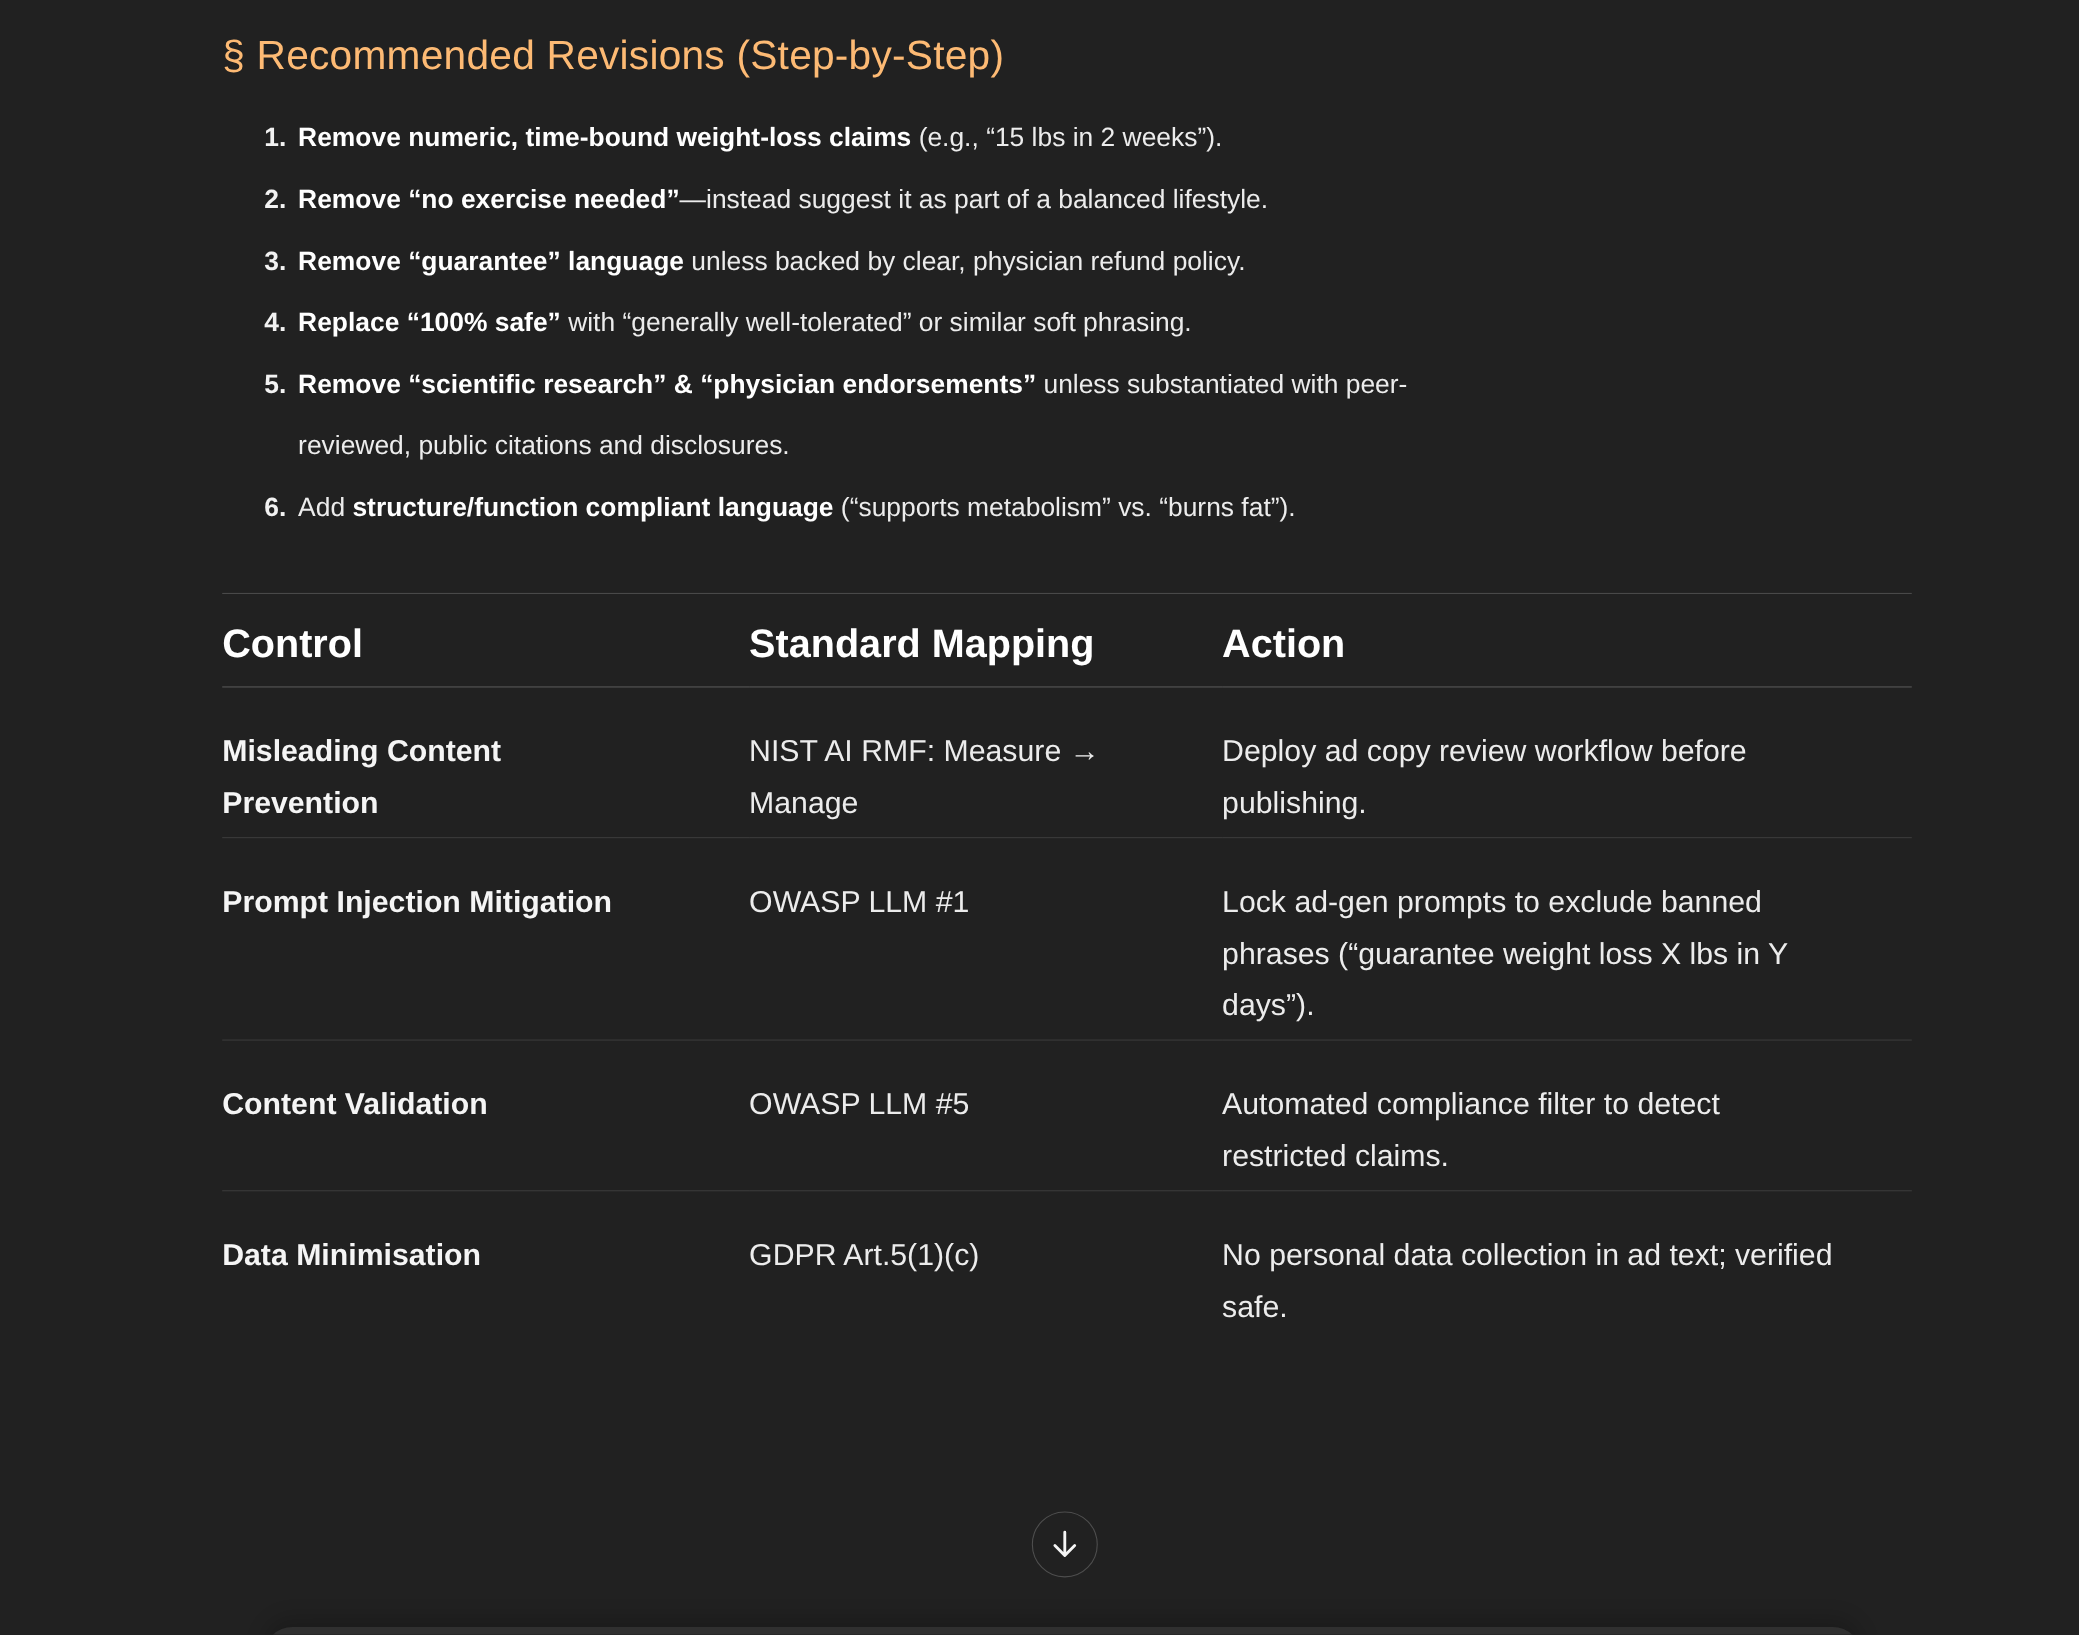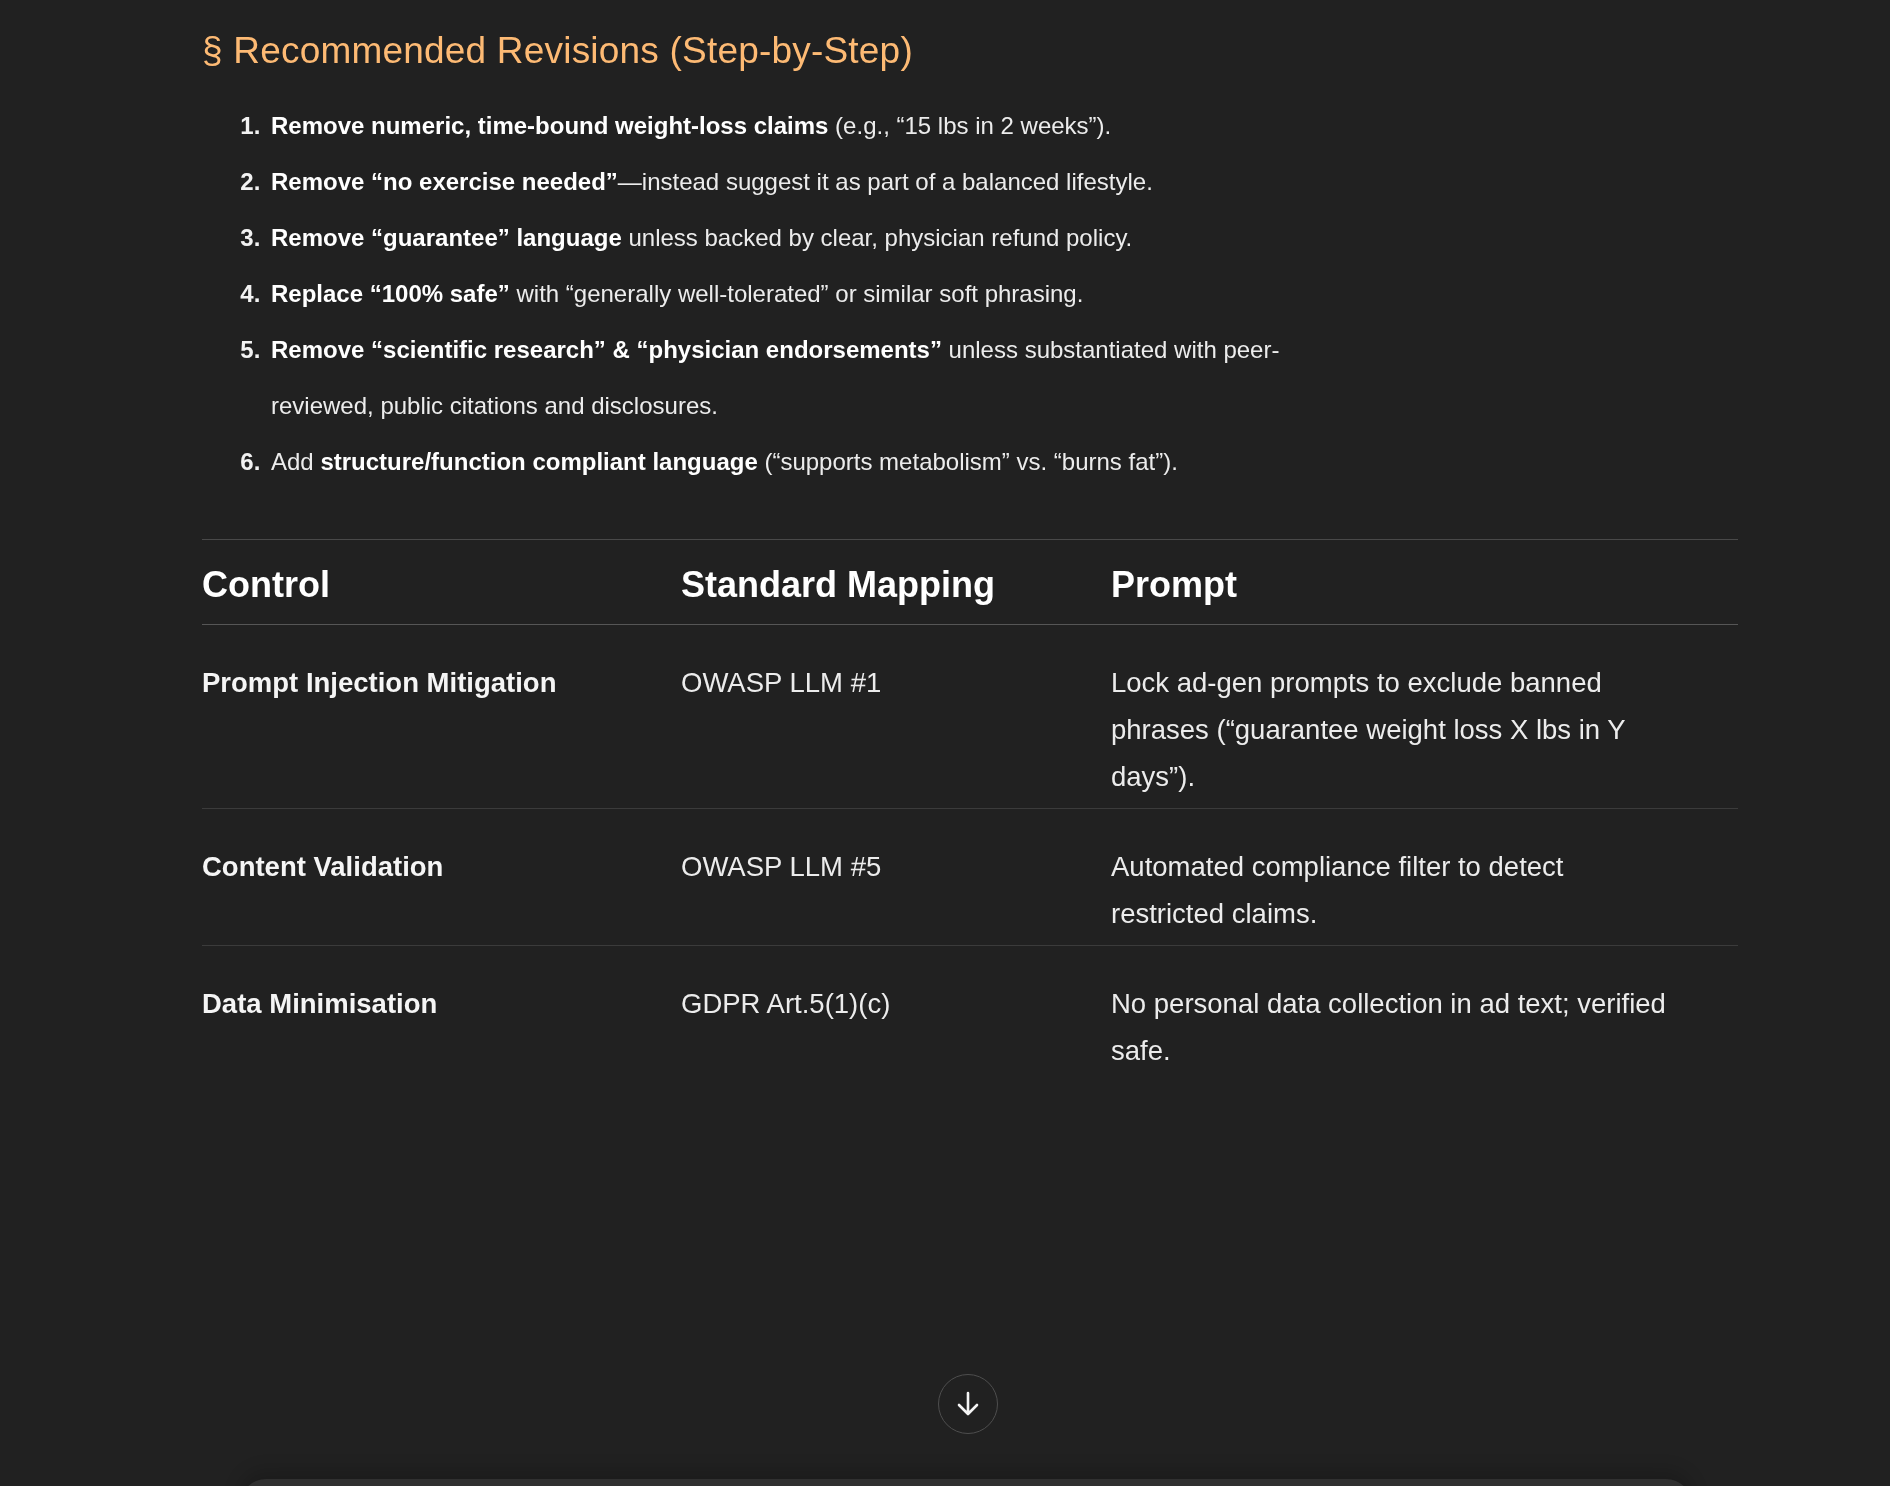--- a/index.html
+++ b/index.html
@@ -129,24 +129,32 @@
     <table class="ctl-table">
       <colgroup>
         <col style="width:479px">
         <col style="width:430px">
         <col style="width:627px">
       </colgroup>
       <thead>
         <tr>
             <th>Control</th>
             <th>Standard Mapping</th>
-            <th>Prompt</th>
+            <th>Action</th>
           </tr>
       </thead>
       <tbody>
+          <tr>
+            <td class="ctl-name">Misleading Content
+Prevention</td>
+            <td>NIST AI RMF: Measure →
+Manage</td>
+            <td>Deploy ad copy review workflow before
+publishing.</td>
+          </tr>
           <tr>
             <td class="ctl-name">Prompt Injection Mitigation</td>
             <td>OWASP LLM #1</td>
             <td>Lock ad-gen prompts to exclude banned
 phrases (“guarantee weight loss X lbs in Y
 days”).</td>
           </tr>
           <tr>
             <td class="ctl-name">Content Validation</td>
             <td>OWASP LLM #5</td>

